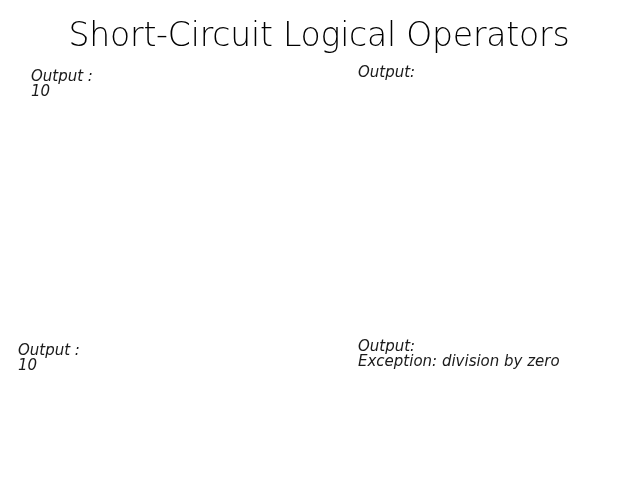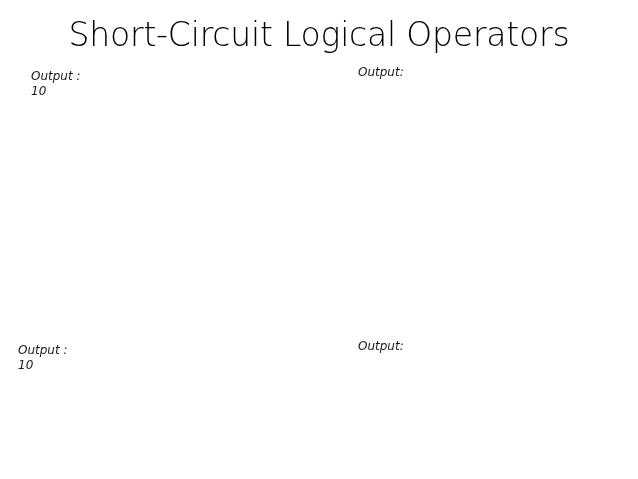--- a/index.html
+++ b/index.html
@@ -35,21 +35,21 @@
     line-height: 38px;
     color: #000000;
     letter-spacing: -0.2px;
     white-space: nowrap;
   }
 
   
   .output-block {
     position: absolute;
     font-family: "DejaVu Sans", "Liberation Sans", sans-serif;
-    font-size: 12px;
+    font-size: 15px;
     font-style: italic;
     font-weight: 400;
     line-height: 15px;
     color: #1a1a1a;
     white-space: nowrap;
   }
 
   .output-block .output-label,
   .output-block .output-value {
     display: block;
@@ -77,15 +77,16 @@
     <span class="output-label">Output:</span>
   </div>
 
   <div class="output-block" id="block-bottom-left">
     <span class="output-label">Output :</span>
     <span class="output-value">10</span>
   </div>
 
   <div class="output-block" id="block-bottom-right">
     <span class="output-label">Output:</span>
+    <span class="output-value">Exception: division by zero</span>
   </div>
 
 </div>
 
 </body></html>

